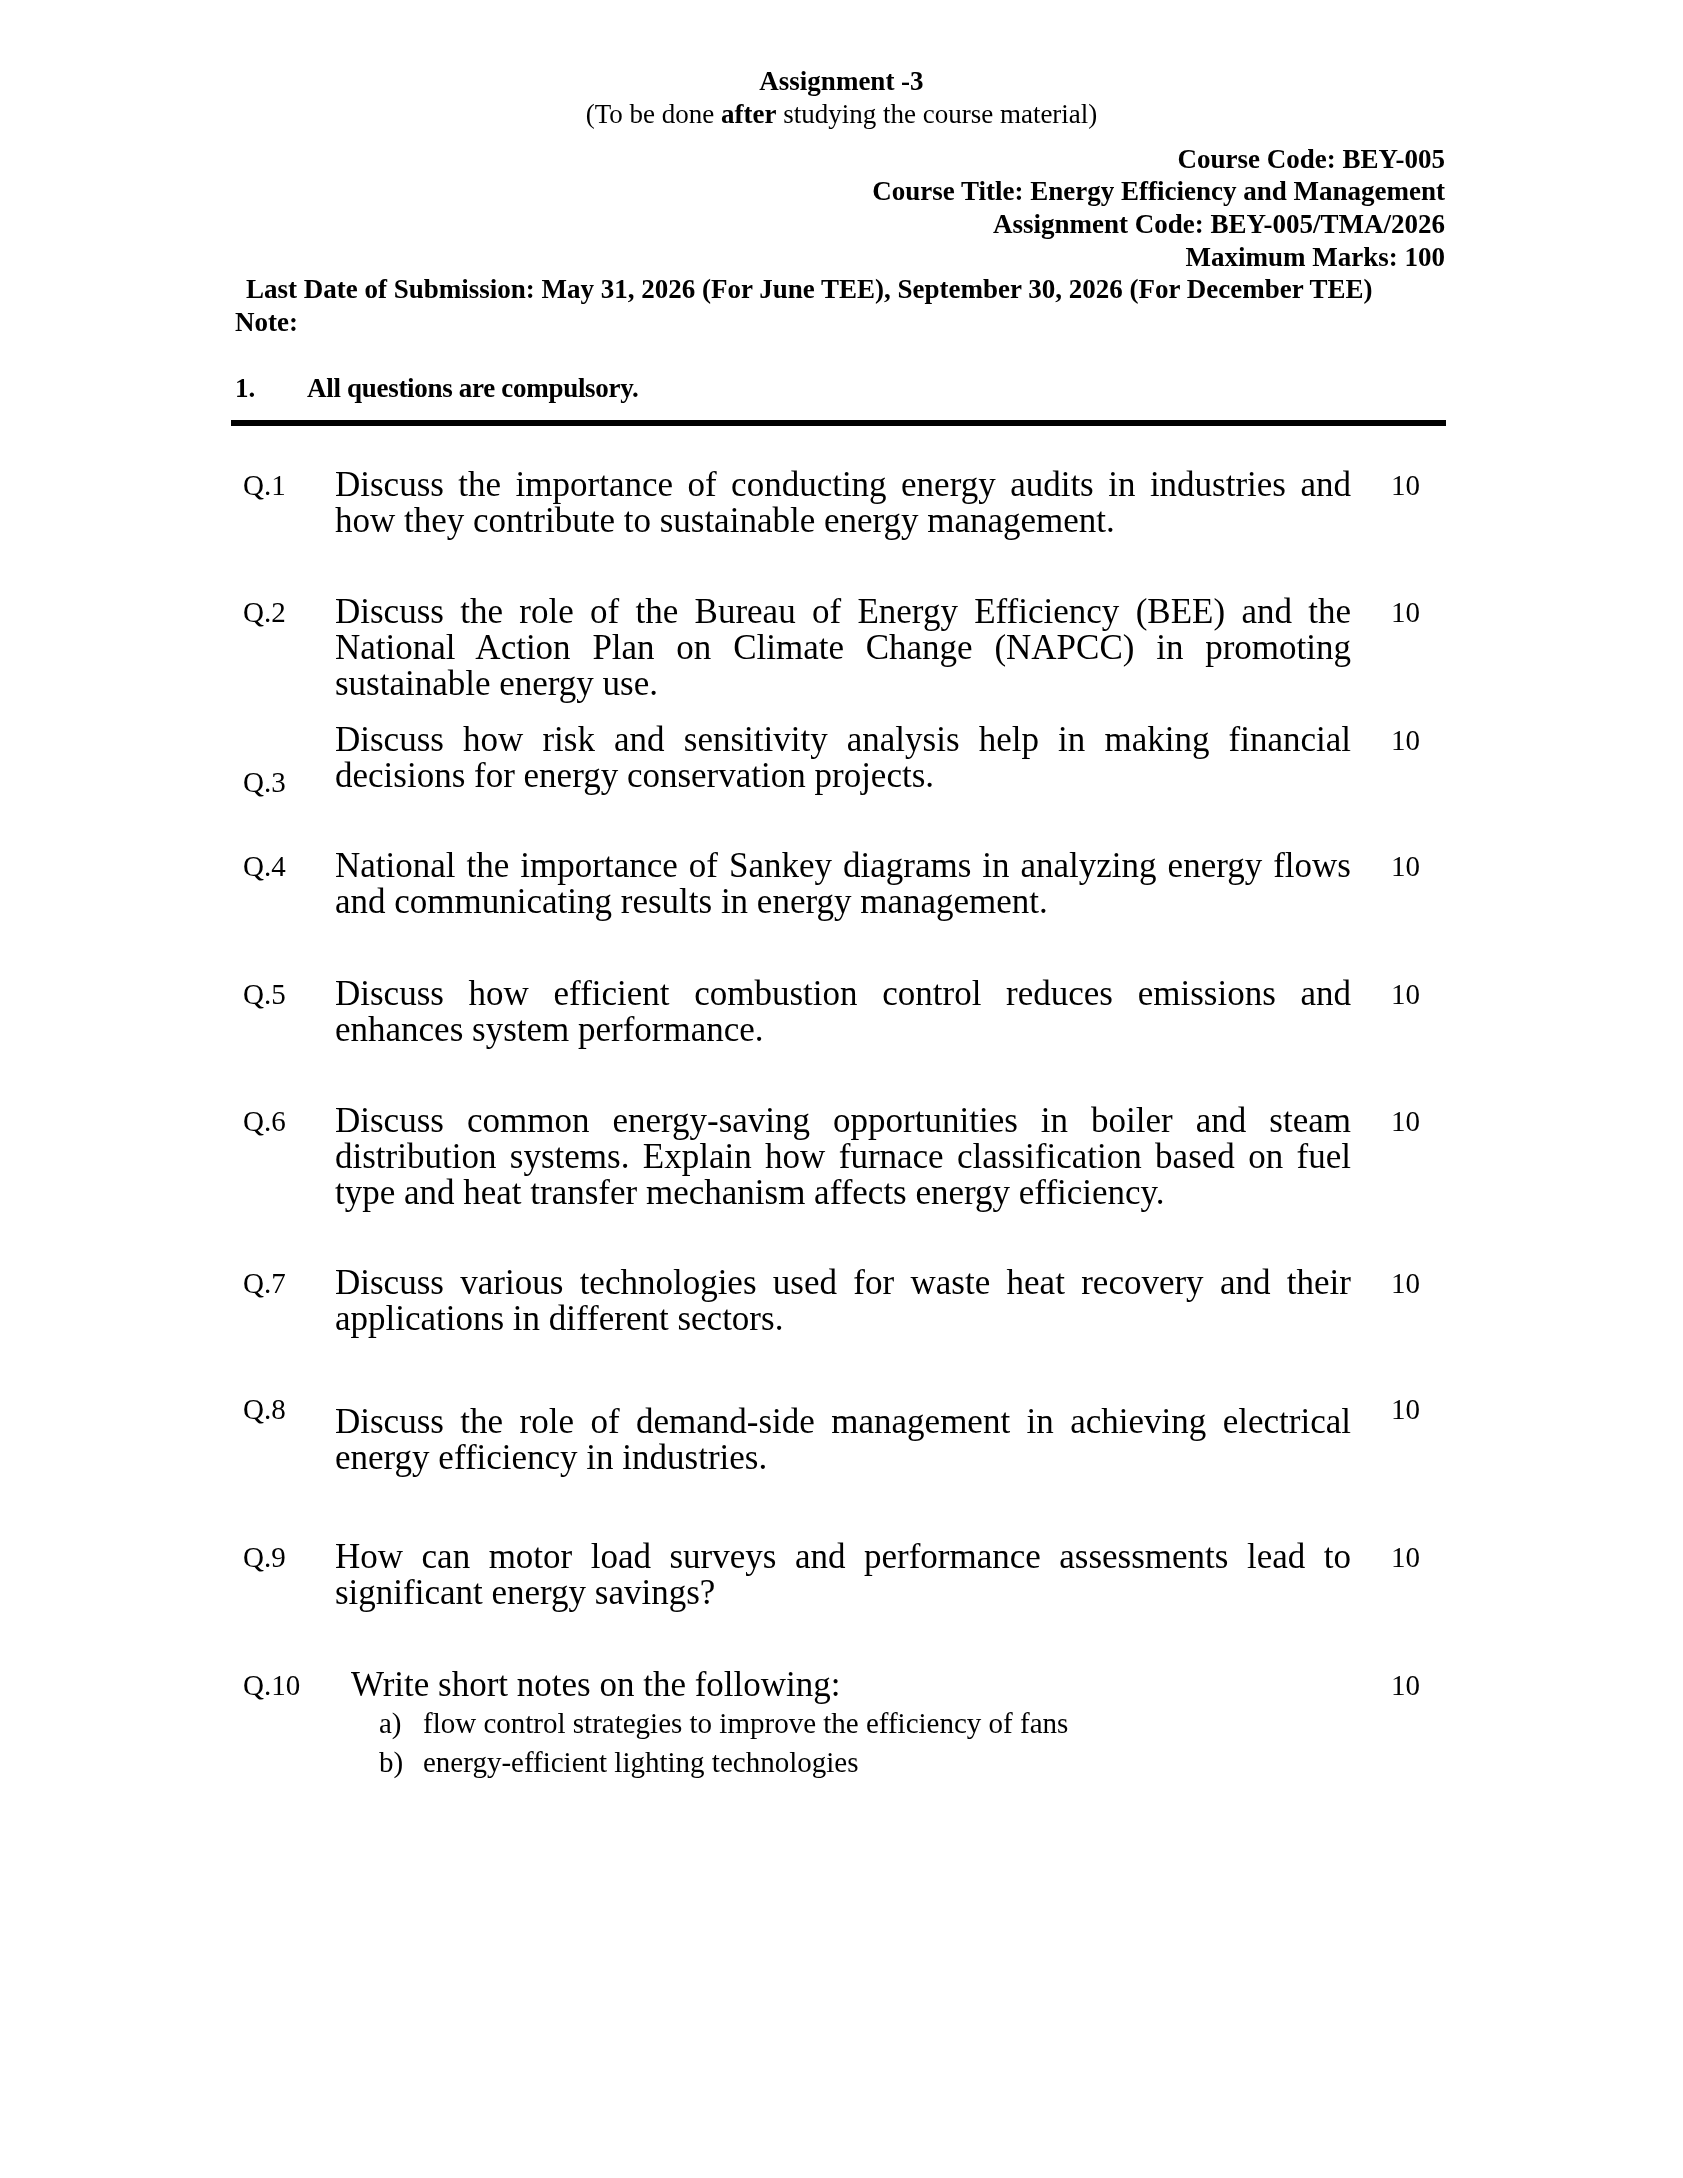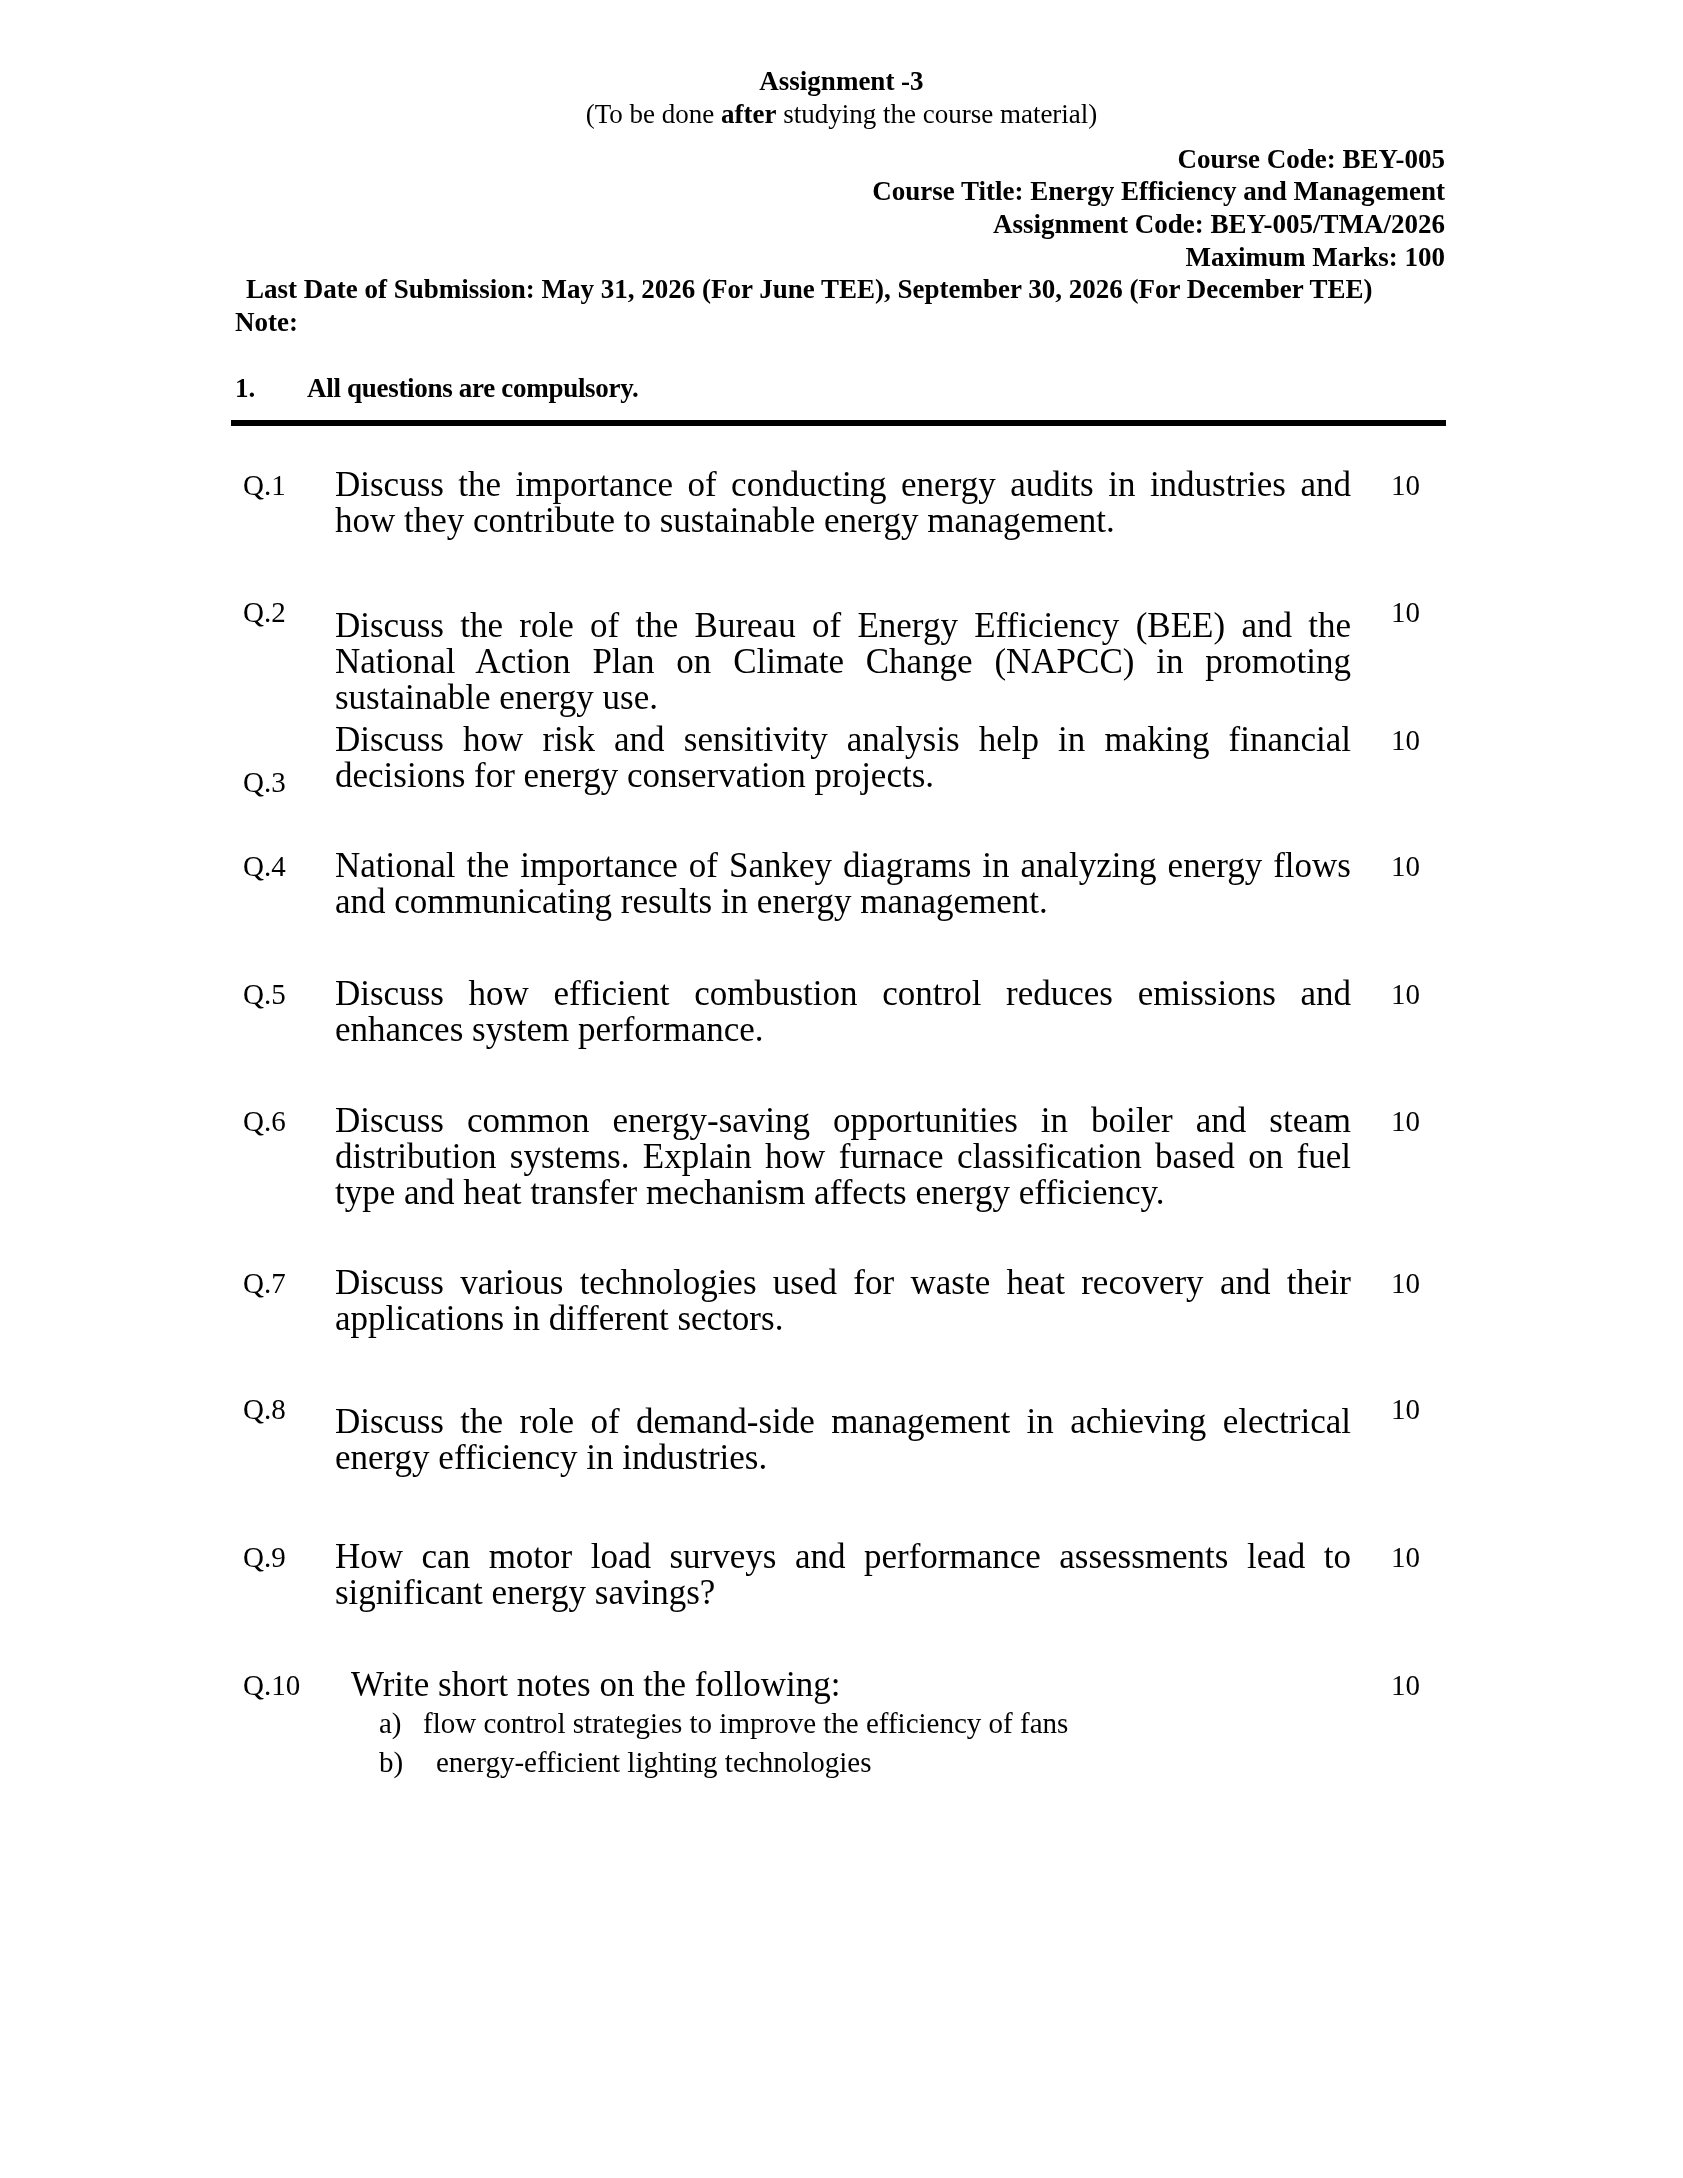--- a/index.html
+++ b/index.html
@@ -37,21 +37,21 @@
 <div class="rule"></div>
 
 <div>
   <div>
     <div class="qlabel" style="top:467px;">Q.1</div>
     <div class="qtext" style="top:467px;">Discuss the importance of conducting energy audits in industries and how they contribute to sustainable energy management.</div>
     <div class="qmarks" style="top:467px;">10</div>
   </div>
   <div>
     <div class="qlabel" style="top:594px;">Q.2</div>
-    <div class="qtext" style="top:608px;">Discuss the role of the Bureau of Energy Efficiency (BEE) and the National Action Plan on Climate Change (NAPCC) in promoting sustainable energy use.</div>
+    <div class="qtext" style="top:594px;">Discuss the role of the Bureau of Energy Efficiency (BEE) and the National Action Plan on Climate Change (NAPCC) in promoting sustainable energy use.</div>
     <div class="qmarks" style="top:594px;">10</div>
   </div>
   <div>
     <div class="qlabel" style="top:764px;">Q.3</div>
     <div class="qtext" style="top:722px;">Discuss how risk and sensitivity analysis help in making financial decisions for energy conservation projects.</div>
     <div class="qmarks" style="top:722px;">10</div>
   </div>
   <div>
     <div class="qlabel" style="top:848px;">Q.4</div>
     <div class="qtext" style="top:848px;">National the importance of Sankey diagrams in analyzing energy flows and communicating results in energy management.</div>
@@ -83,17 +83,17 @@
     <div class="qmarks" style="top:1539px;">10</div>
   </div>
   <div>
     <div class="qlabel" style="top:1667px;">Q.10</div>
     <div class="qtext" style="top:1667px;margin-left:16px;">Write short notes on the following:</div>
     <div class="qmarks" style="top:1667px;">10</div>
     <div>
       <div class="sub" style="top:1703px; left:379px;">a)</div>
       <div class="sub" style="top:1703px; left:423px;">flow control strategies to improve the efficiency of fans</div>
       <div class="sub" style="top:1742px; left:379px;">b)</div>
-      <div class="sub" style="top:1742px; left:423px;margin-left:13px;">energy-efficient lighting technologies</div>
+      <div class="sub" style="top:1742px; left:423px;">energy-efficient lighting technologies</div>
     </div>
   </div>
 </div>
 
 
 </body></html>

